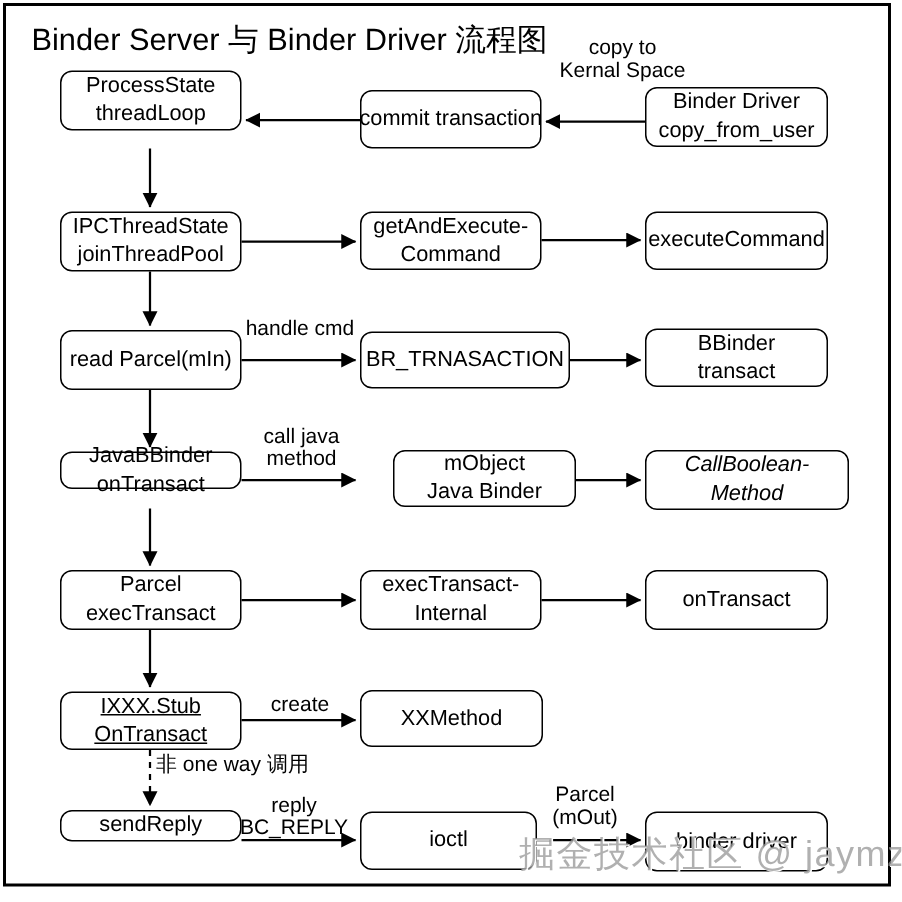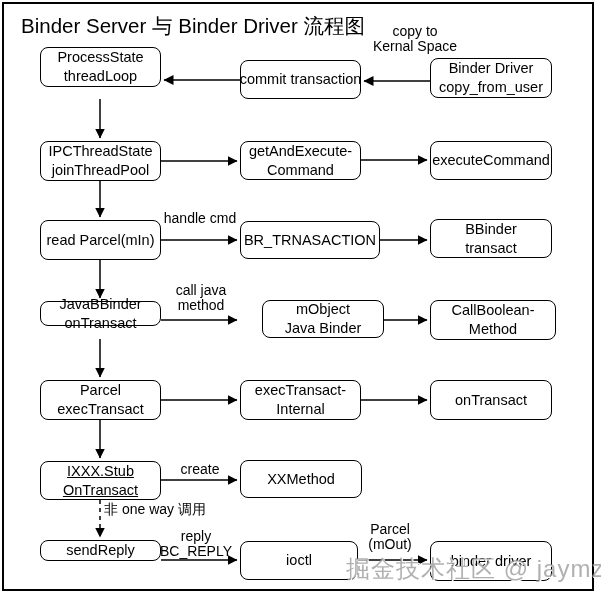--- a/index.html
+++ b/index.html
@@ -89,21 +89,21 @@
         <span>transact</span>
       </div>
       <div class="node" style="left: 40px; top: 301px; width: 121px; height: 25px;">
         <span>JavaBBinder</span>
         <span>onTransact</span>
       </div>
       <div class="node" style="left: 240px; top: 300px; width: 122px; height: 38px; margin-left: 22px;">
         <span>mObject</span>
         <span>Java Binder</span>
       </div>
-      <div class="node" style="left: 430px; top: 300px; width: 126px; height: 40px;">
+      <div class="node" style="left: 430px; top: 300px; width: 136px; height: 40px; font-style: italic;">
         <span>CallBoolean-</span>
         <span>Method</span>
       </div>
       <div class="node" style="left: 40px; top: 380px; width: 121px; height: 40px;">
         <span>Parcel</span>
         <span>execTransact</span>
       </div>
       <div class="node" style="left: 240px; top: 380px; width: 121px; height: 40px;">
         <span>execTransact-</span>
         <span>Internal</span>

